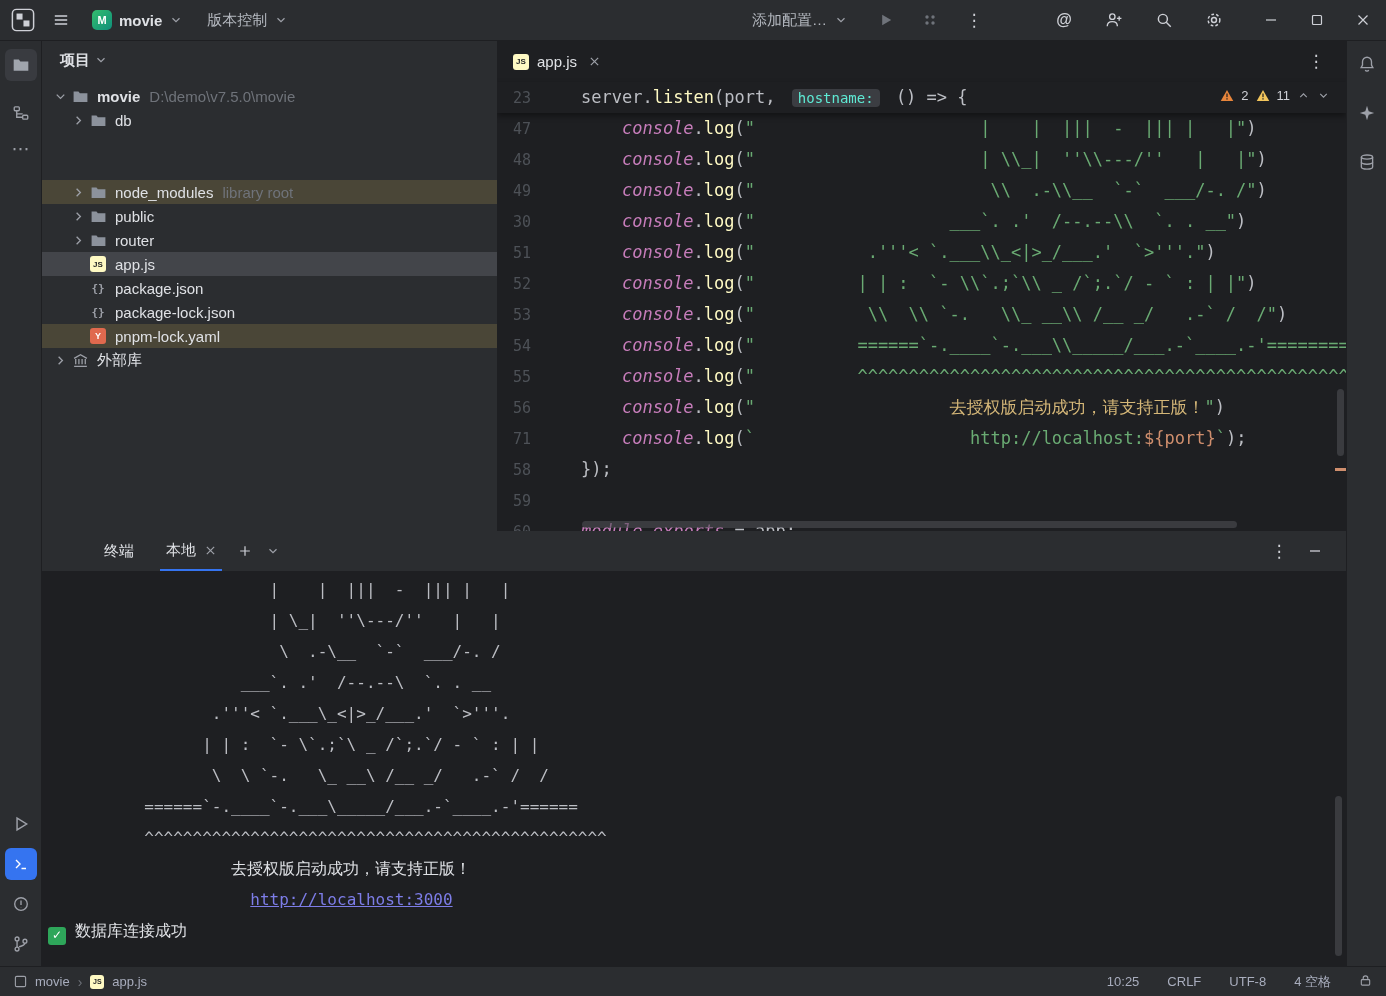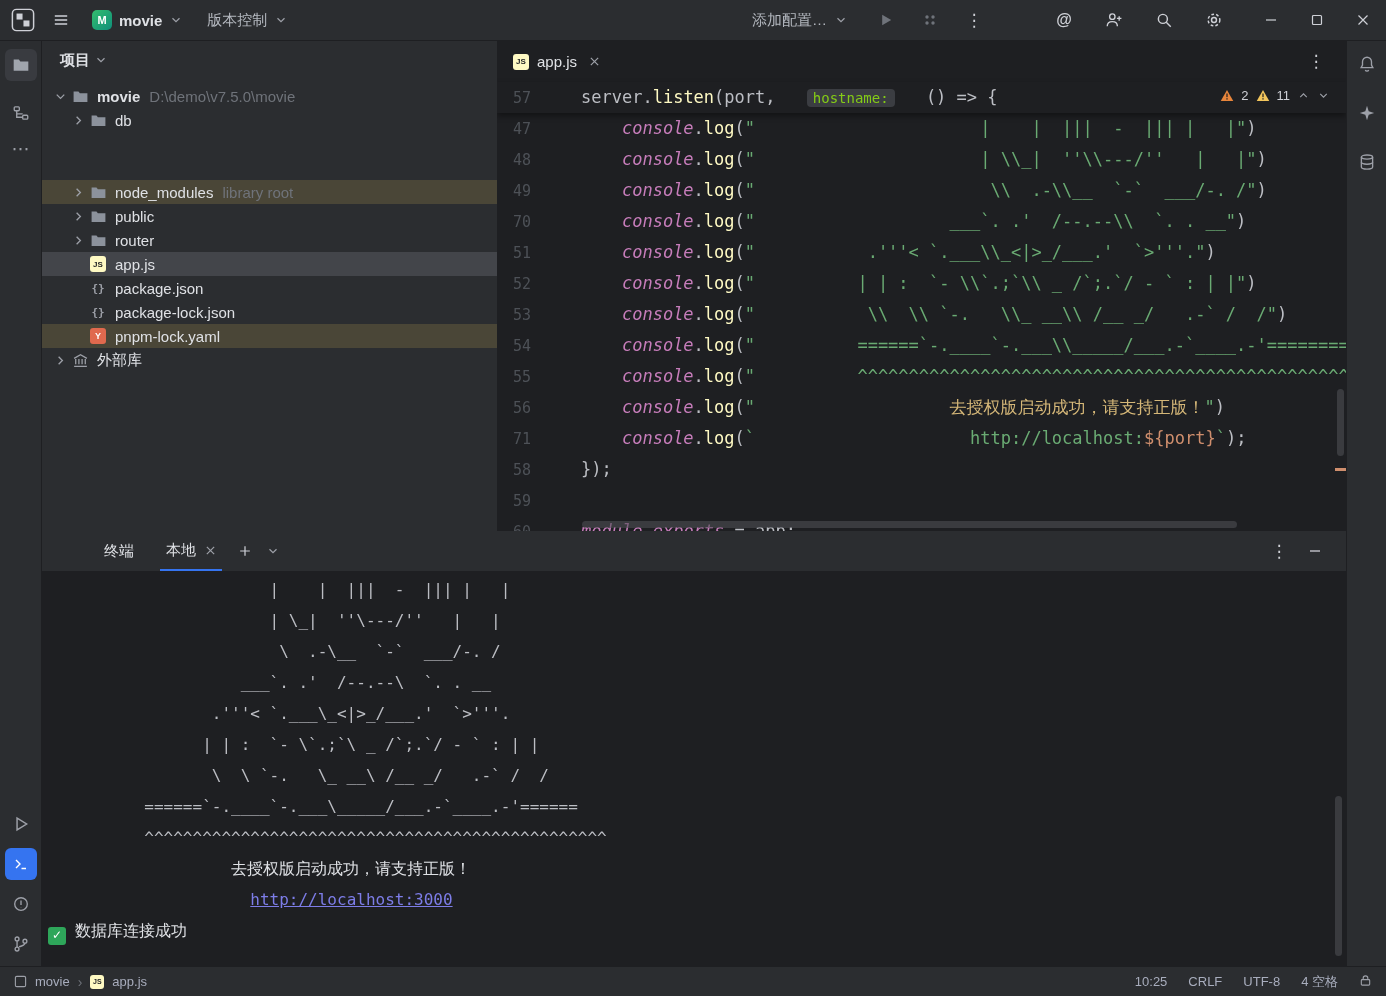--- a/index.html
+++ b/index.html
@@ -56,21 +56,21 @@
   .sticky{position:relative;box-shadow:0 3px 6px rgba(0,0,0,.4);background:#1E1F22;z-index:3;}
   .code-line{display:flex;height:31px;align-items:center;}
   .gutter{width:84px;flex:none;box-sizing:border-box;text-align:right;padding-right:50px;color:#4D5157;font:15px "DejaVu Sans Mono",monospace;}
   .code-text{font:17px/31px "DejaVu Sans Mono",monospace;white-space:pre;}
   .tok-p{color:#BCBEC4;}
   .tok-o{color:#C77DBB;font-style:italic;}
   .tok-f{color:#fef9c3;}
   .tok-s{color:#6AAB73;}
   .tok-sy{color:#D5B778;}
   .tok-t{color:#CF8E6D;}
-  .tok-h{background:#3B3D42;color:#84cc16;border-radius:4px;padding:1px 6px;font-size:14px;margin:0 21px;font-style:normal;}
+  .tok-h{background:#3B3D42;color:#5eead4;border-radius:4px;padding:1px 6px;font-size:14px;margin:0 6px;font-style:normal;}
   .inspections{position:absolute;top:47px;right:16px;display:flex;align-items:center;gap:7px;font-size:13px;color:#CED0D6;z-index:5;}
   .h-scroll{position:absolute;left:85px;bottom:3px;width:655px;height:7px;border-radius:4px;background:#4D4F53;opacity:.6;z-index:4;}
   .v-scroll{position:absolute;right:2px;top:348px;width:7px;height:67px;border-radius:4px;background:#4D4F53;opacity:.6;z-index:4;}
   .stripe-orange{position:absolute;right:0;top:427px;width:11px;height:3px;background:#CF8E6D;z-index:4;}
 
   
   .right-strip{position:absolute;top:41px;right:0;width:40px;bottom:30px;background:#2B2D30;border-left:1px solid #1E1F22;display:flex;flex-direction:column;align-items:center;padding-top:9px;gap:21px;box-sizing:border-box;}
 
   
   .terminal{position:absolute;left:42px;top:531px;width:1304px;height:435px;background:#1E1F22;}
@@ -84,21 +84,21 @@
   .t-bright{color:#DFE1E5;}
   .term-link{color:#7D7DE8;text-decoration:underline;cursor:pointer;}
   .check-badge{display:inline-flex;width:18px;height:18px;border-radius:3px;background:#2EA65A;color:#fff;align-items:center;justify-content:center;font-size:12px;margin-right:9px;vertical-align:-3px;font-family:"DejaVu Sans",sans-serif;}
   .check-badge::after{content:"✓";}
   .term-scroll{position:absolute;right:4px;top:224px;width:7px;height:160px;border-radius:4px;background:#4D4F53;opacity:.6;}
 
   
   .statusbar{position:absolute;left:0;right:0;bottom:0;height:30px;background:#2B2D30;border-top:1px solid #1E1F22;display:flex;align-items:center;padding:0 14px;box-sizing:border-box;font-size:13px;color:#A8ADBD;}
   .sb-left{display:flex;align-items:center;gap:8px;}
   .sb-sep::before{content:"›";color:#6F737A;font-size:14px;}
-  .sb-right{margin-left:auto;display:flex;align-items:center;gap:21px;}
+  .sb-right{margin-left:auto;display:flex;align-items:center;gap:28px;}
   .sb-item{white-space:nowrap;}
 </style>
 </head>
 <body>
 
 <div class="app">
 
   <header class="titlebar">
     <div class="tb-left">
       <span class="tb-btn">
@@ -359,39 +359,39 @@
         <span class="tab-close">
           <svg width="11" height="11" viewBox="0 0 12 12" stroke="#9DA0A8" stroke-width="1.3">
               <path d="M2 2l8 8M10 2l-8 8"></path>
             </svg>
         </span>
       </span>
       <span class="icon-btn kebab tab-bar-kebab"></span>
     </div>
     <div class="sticky">
         <div class="code-line">
-          <span class="gutter">57</span>
+          <span class="gutter">23</span>
           <span class="code-text"><span class="tok-p">server</span><span class="tok-p">.</span><span class="tok-f">listen</span><span class="tok-p">(</span><span class="tok-p">port</span><span class="tok-p">, </span><span class="tok-h">hostname:</span><span class="tok-p"> () =&gt; {</span></span>
         </div>
       </div>
     <div class="code-area">
         <div class="code-line">
           <span class="gutter">47</span>
           <span class="code-text"><span class="tok-p">    </span><span class="tok-o">console</span><span class="tok-p">.</span><span class="tok-f">log</span><span class="tok-p">(</span><span class="tok-s">"                      |    |  |||  -  ||| |   |"</span><span class="tok-p">)</span></span>
         </div>
         <div class="code-line">
           <span class="gutter">48</span>
           <span class="code-text"><span class="tok-p">    </span><span class="tok-o">console</span><span class="tok-p">.</span><span class="tok-f">log</span><span class="tok-p">(</span><span class="tok-s">"                      | \\_|  ''\\---/''   |   |"</span><span class="tok-p">)</span></span>
         </div>
         <div class="code-line">
           <span class="gutter">49</span>
           <span class="code-text"><span class="tok-p">    </span><span class="tok-o">console</span><span class="tok-p">.</span><span class="tok-f">log</span><span class="tok-p">(</span><span class="tok-s">"                       \\  .-\\__  `-`  ___/-. /"</span><span class="tok-p">)</span></span>
         </div>
         <div class="code-line">
-          <span class="gutter">70</span>
+          <span class="gutter">30</span>
           <span class="code-text"><span class="tok-p">    </span><span class="tok-o">console</span><span class="tok-p">.</span><span class="tok-f">log</span><span class="tok-p">(</span><span class="tok-s">"                   ___`. .'  /--.--\\  `. . __"</span><span class="tok-p">)</span></span>
         </div>
         <div class="code-line">
           <span class="gutter">51</span>
           <span class="code-text"><span class="tok-p">    </span><span class="tok-o">console</span><span class="tok-p">.</span><span class="tok-f">log</span><span class="tok-p">(</span><span class="tok-s">"           .'''&lt; `.___\\_&lt;|&gt;_/___.'  `&gt;'''."</span><span class="tok-p">)</span></span>
         </div>
         <div class="code-line">
           <span class="gutter">52</span>
           <span class="code-text"><span class="tok-p">    </span><span class="tok-o">console</span><span class="tok-p">.</span><span class="tok-f">log</span><span class="tok-p">(</span><span class="tok-s">"          | | :  `- \\`.;`\\ _ /`;.`/ - ` : | |"</span><span class="tok-p">)</span></span>
         </div>

